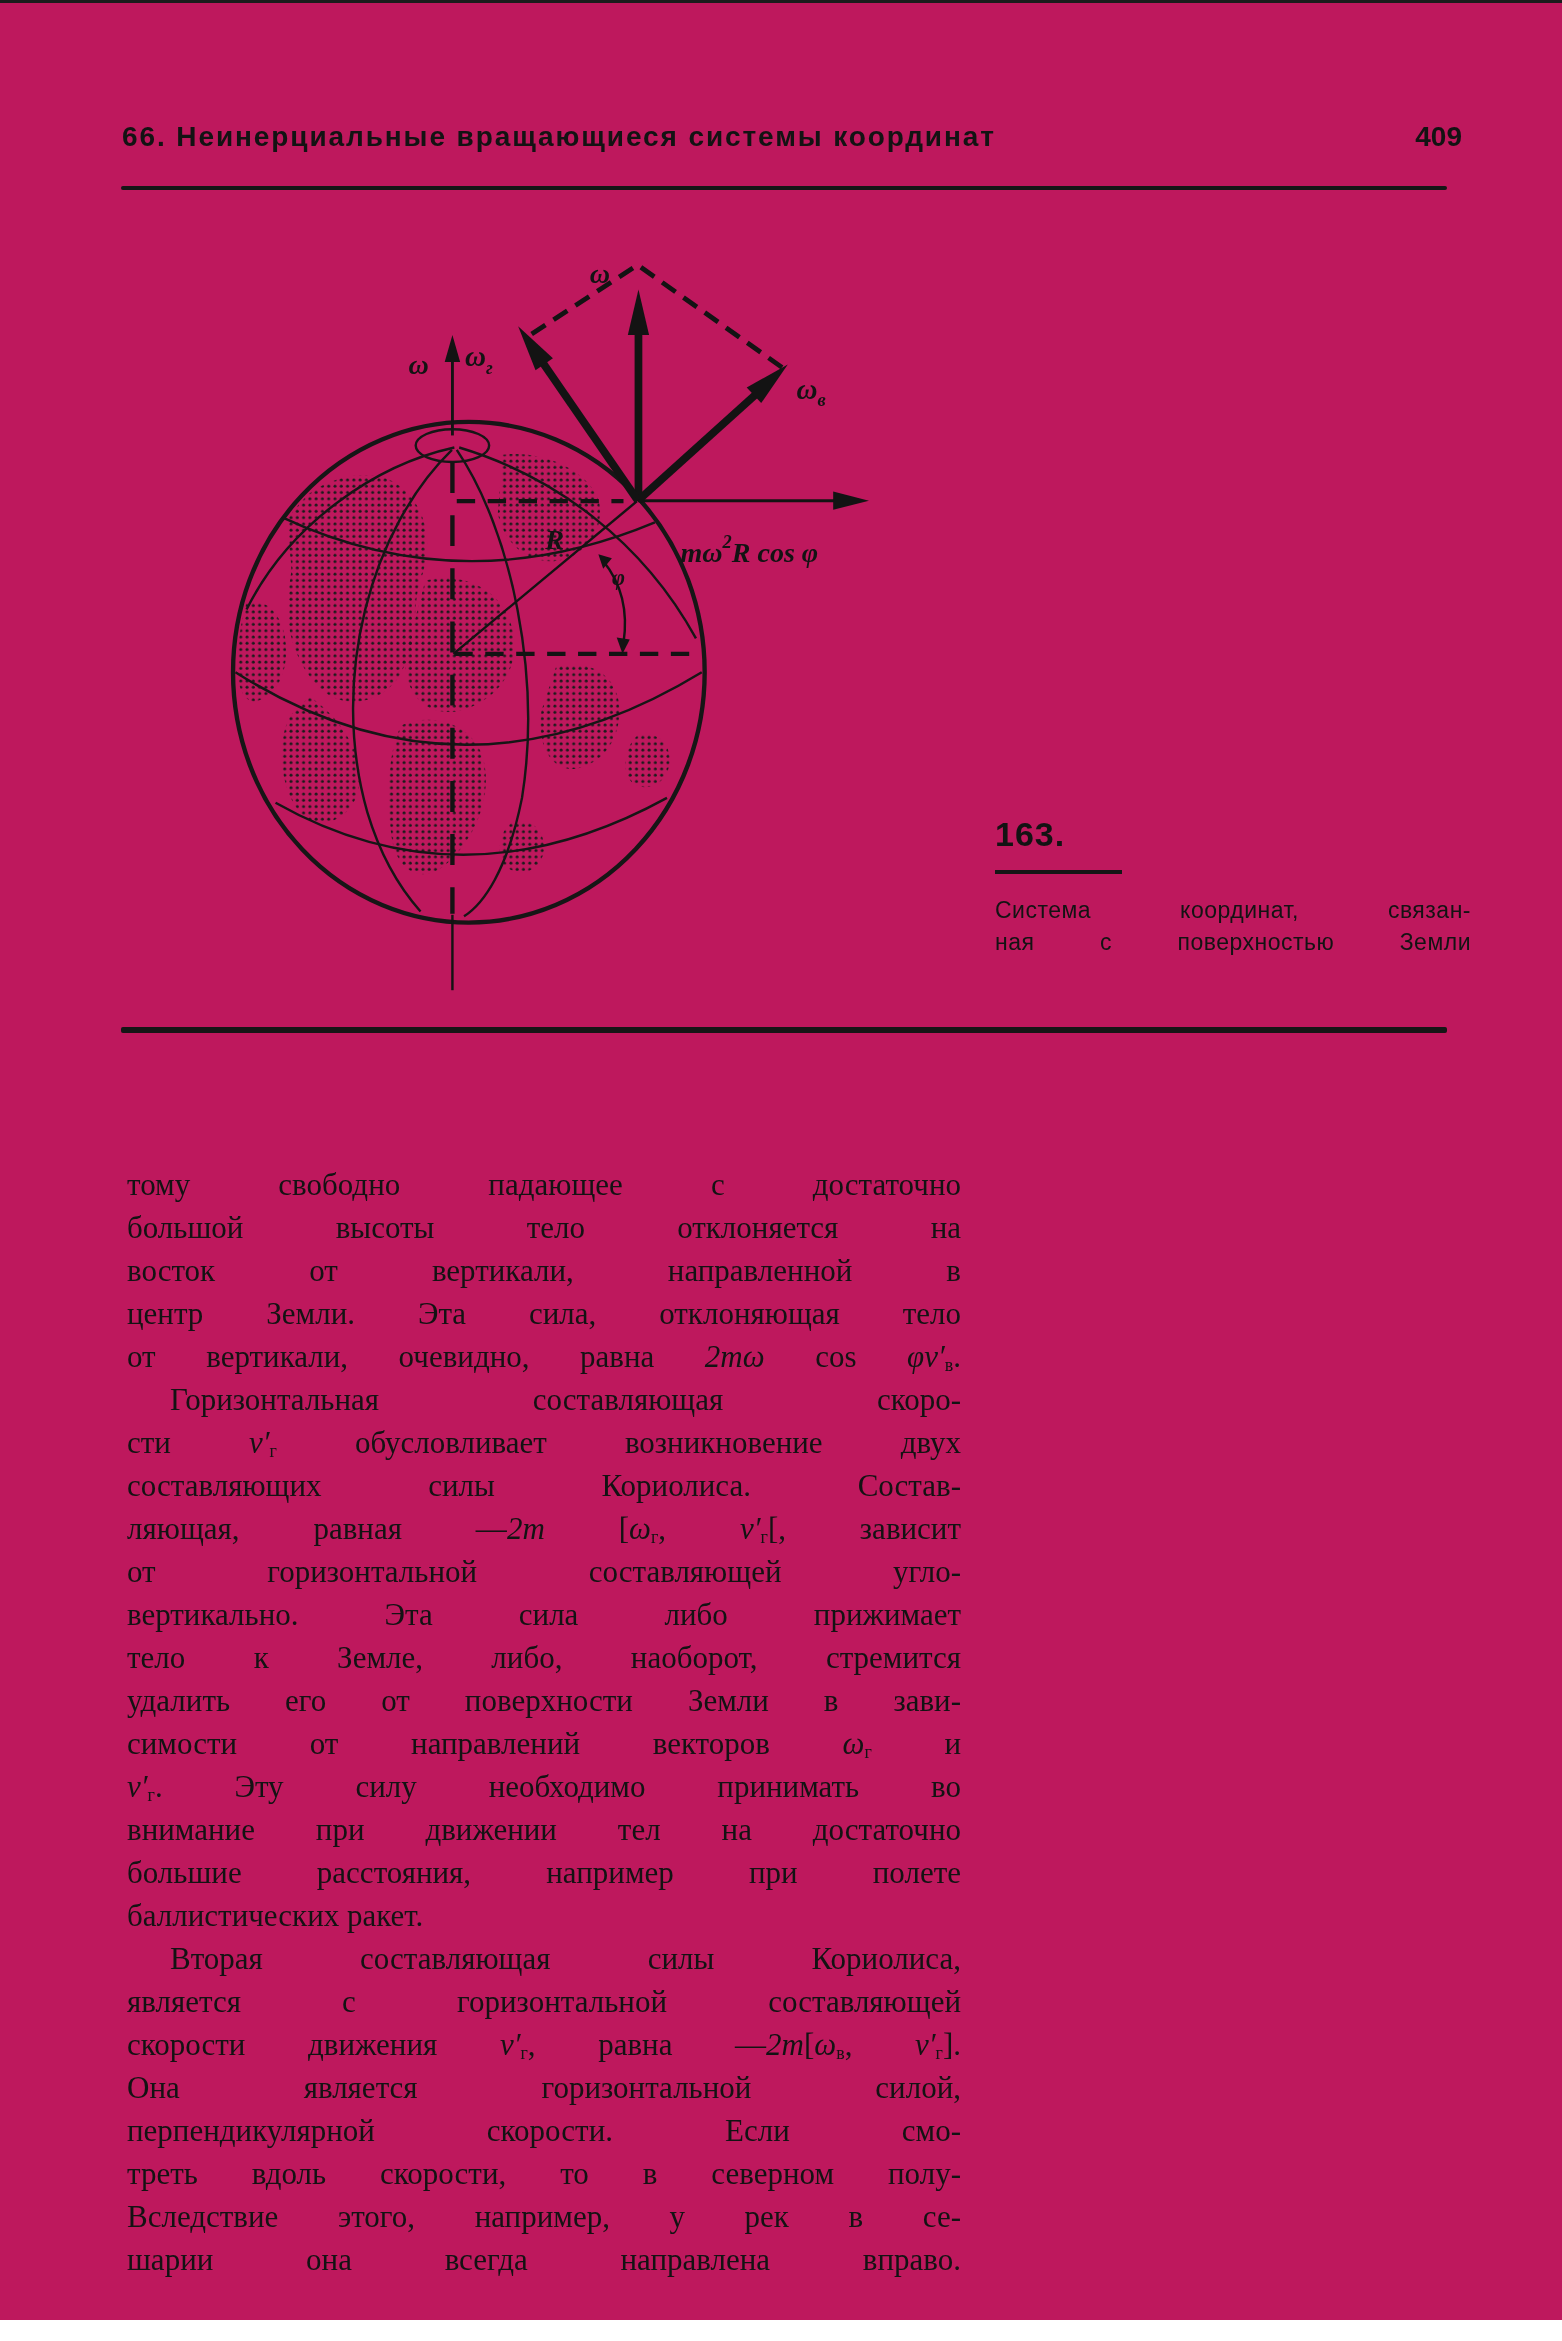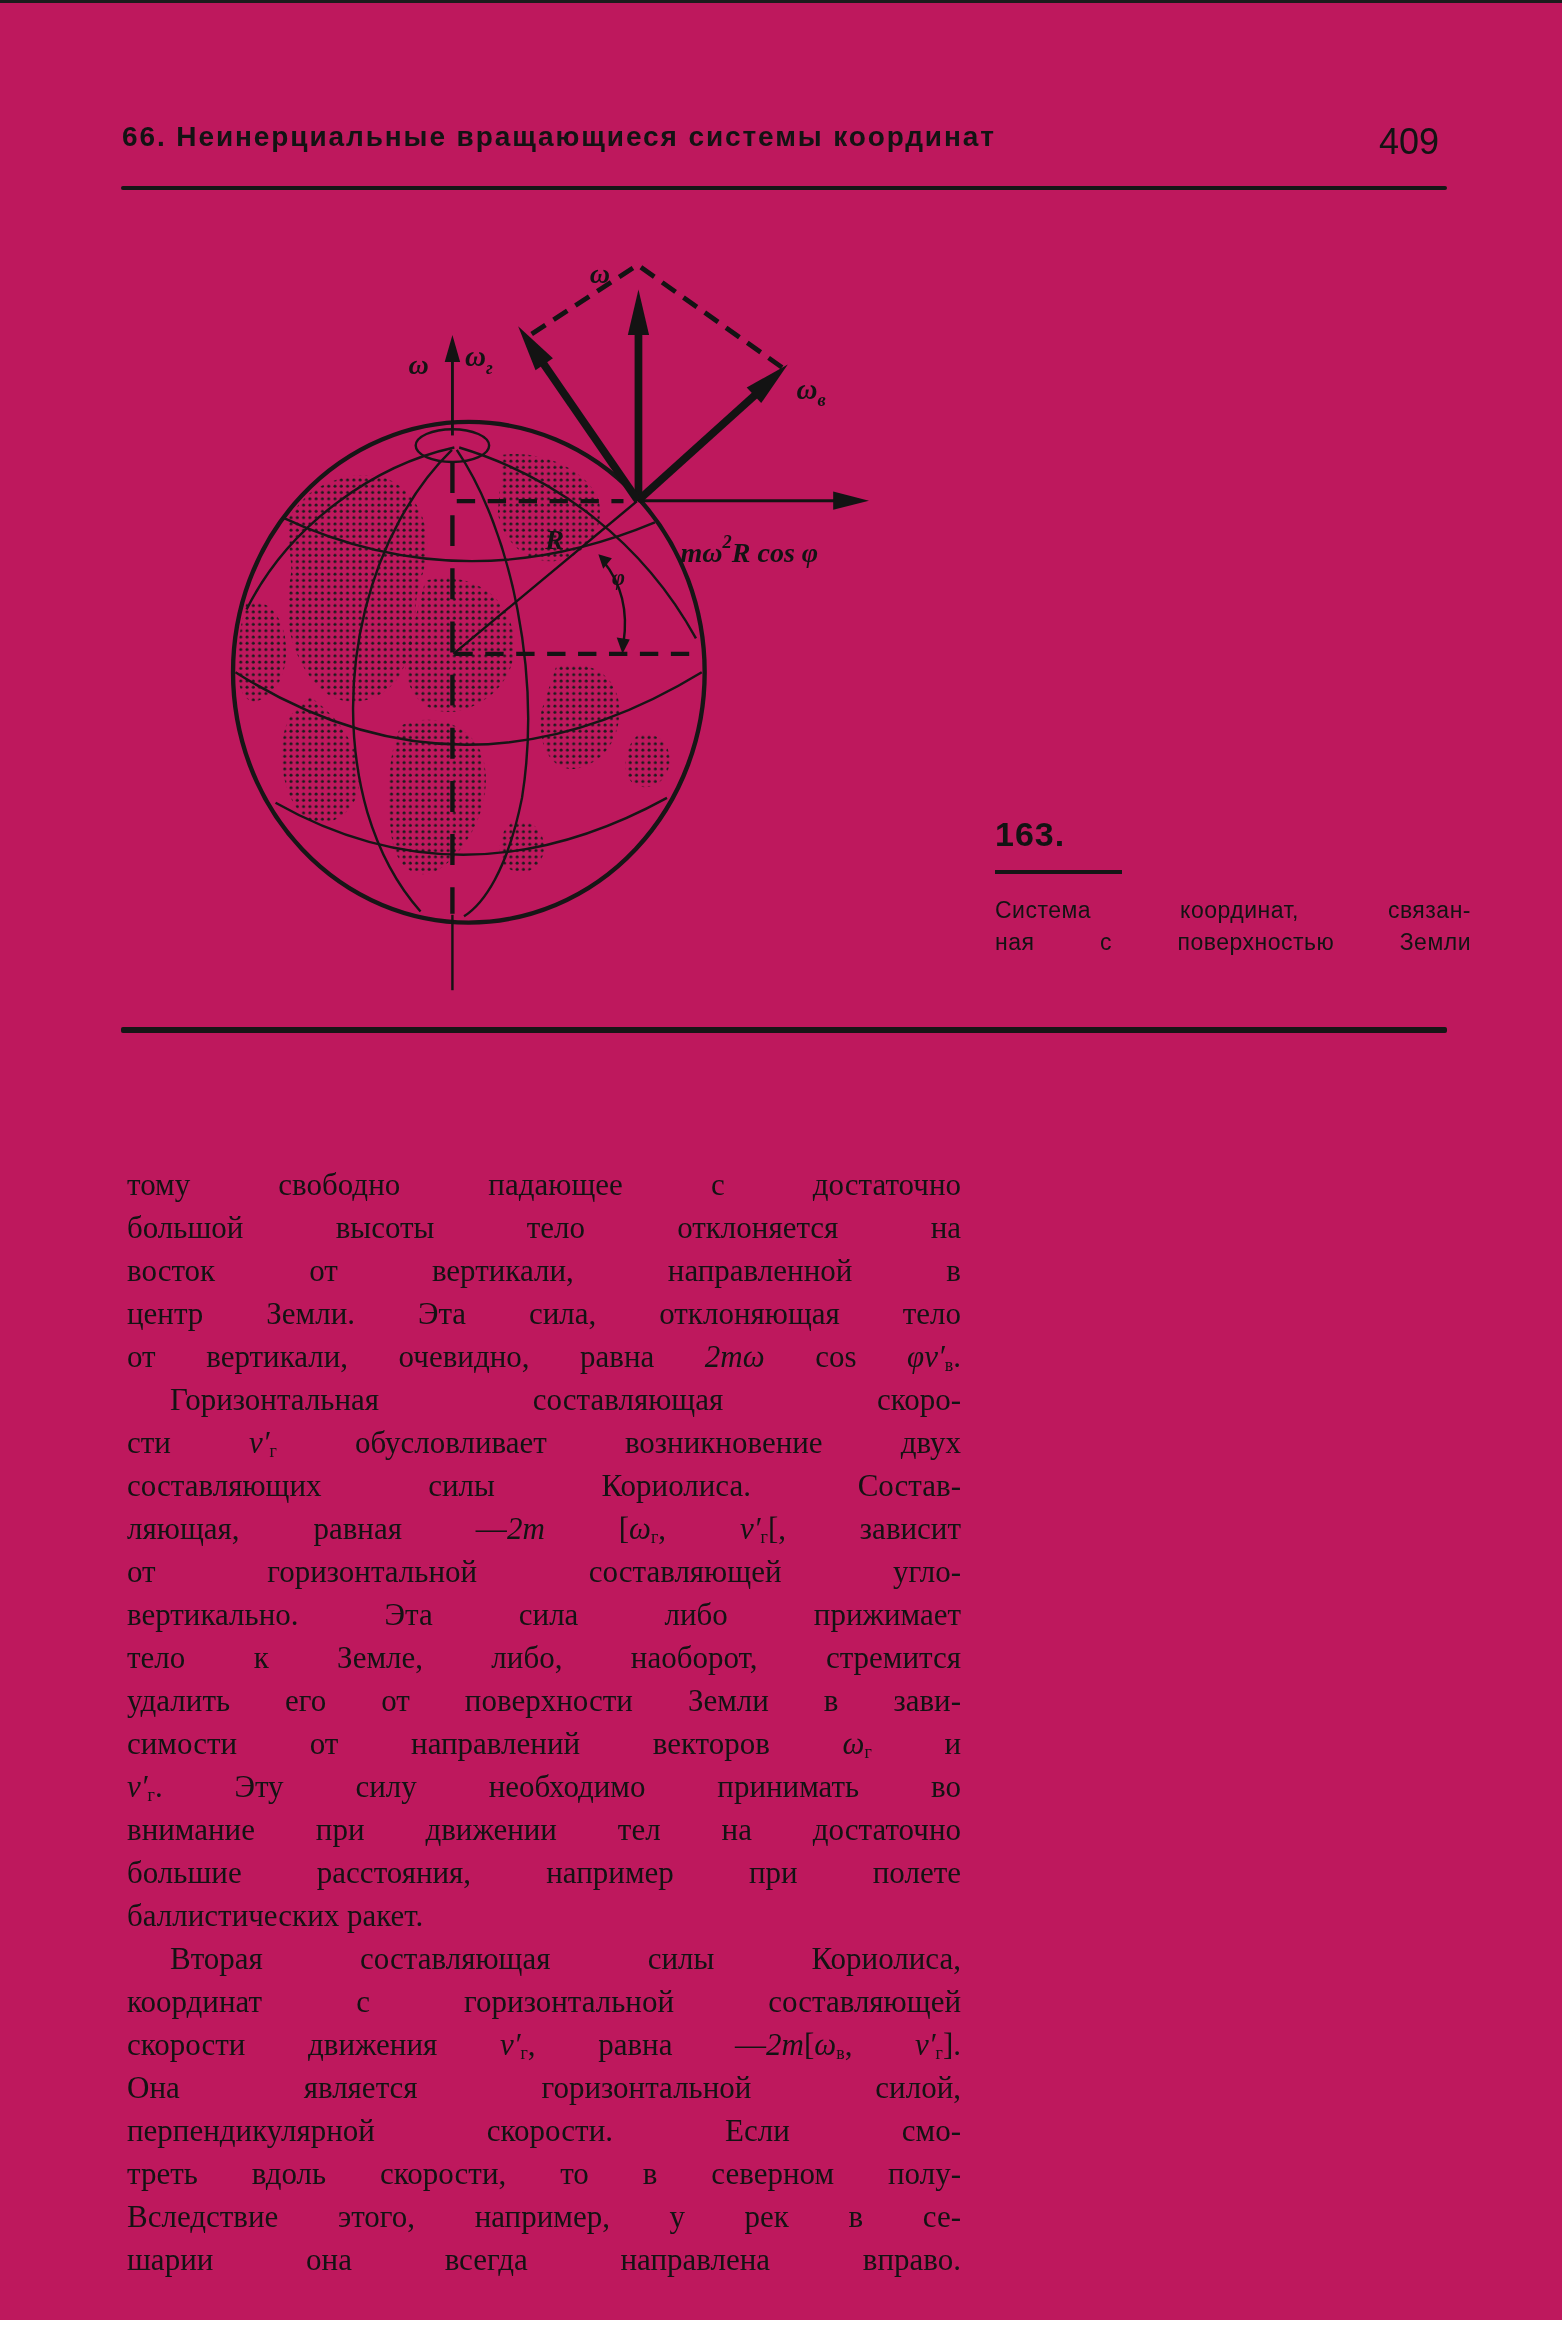--- a/index.html
+++ b/index.html
@@ -3,22 +3,22 @@
 <meta charset="utf-8">
 <style>
   html,body { margin:0; padding:0; }
   body { width:1563px; height:2342px; background:#ffffff; font-family:"Liberation Serif","DejaVu Serif",serif; }
   .page { position:absolute; left:0; top:0; width:1563px; height:2320px; background:#be185d; color:#131313; overflow:hidden; }
   .scan-edge { position:absolute; left:0; top:0; width:100%; height:2.9px; background:#1c1c1c; }
 
   
   .header-title { position:absolute; left:122px; top:121px; font-family:"Liberation Sans","DejaVu Sans",sans-serif;
                   font-weight:bold; font-size:28px; letter-spacing:1.9px; white-space:nowrap; }
-  .page-number  { position:absolute; top:121px; right:124px; font-family:"Liberation Sans","DejaVu Sans",sans-serif;
-                  font-weight:normal; font-size:36px; }
+  .page-number  { position:absolute; top:121px; right:101px; font-family:"Liberation Sans","DejaVu Sans",sans-serif;
+                  font-weight:bold; font-size:28px; }
   .rule { position:absolute; left:121px; width:1326px; background:#161616; border-radius:1.9px; }
   .rule-1 { top:186px; height:4.4px; }
   .rule-2 { top:1027px; height:6.3px; }
 
   
   .figure-svg { position:absolute; left:193px; top:189px; width:716px; height:836px; }
   .flabel { font-family:"Liberation Serif","DejaVu Serif",serif; font-style:italic; font-weight:bold; fill:#131313; }
 
   
   .caption { position:absolute; left:995px; top:815px; width:476px; font-family:"Liberation Sans","DejaVu Sans",sans-serif; }
@@ -144,21 +144,21 @@
       <div class="line"><span>от горизонтальной составляющей угло-</span></div>
       <div class="line"><span>вертикально. Эта сила либо прижимает</span></div>
       <div class="line"><span>тело к Земле, либо, наоборот, стремится</span></div>
       <div class="line"><span>удалить его от поверхности Земли в зави-</span></div>
       <div class="line"><span>симости от направлений векторов </span><span class="it">ω</span><sub>г</sub><span> и</span></div>
       <div class="line"><span class="it">v′</span><sub>г</sub><span>. Эту силу необходимо принимать во</span></div>
       <div class="line"><span>внимание при движении тел на достаточно</span></div>
       <div class="line"><span>большие расстояния, например при полете</span></div>
       <div class="line end"><span>баллистических ракет.</span></div>
       <div class="line indent"><span>Вторая составляющая силы Кориолиса,</span></div>
-      <div class="line"><span>координат с горизонтальной составляющей</span></div>
+      <div class="line"><span>является с горизонтальной составляющей</span></div>
       <div class="line"><span>скорости движения </span><span class="it">v′</span><sub>г</sub><span>, равна —</span><span class="it">2m</span><span>[</span><span class="it">ω</span><sub>в</sub><span>, </span><span class="it">v′</span><sub>г</sub><span>].</span></div>
       <div class="line"><span>Она является горизонтальной силой,</span></div>
       <div class="line"><span>перпендикулярной скорости. Если смо-</span></div>
       <div class="line"><span>треть вдоль скорости, то в северном полу-</span></div>
       <div class="line"><span>Вследствие этого, например, у рек в се-</span></div>
       <div class="line"><span>шарии она всегда направлена вправо.</span></div>
     </div>
 </div>
 
 

